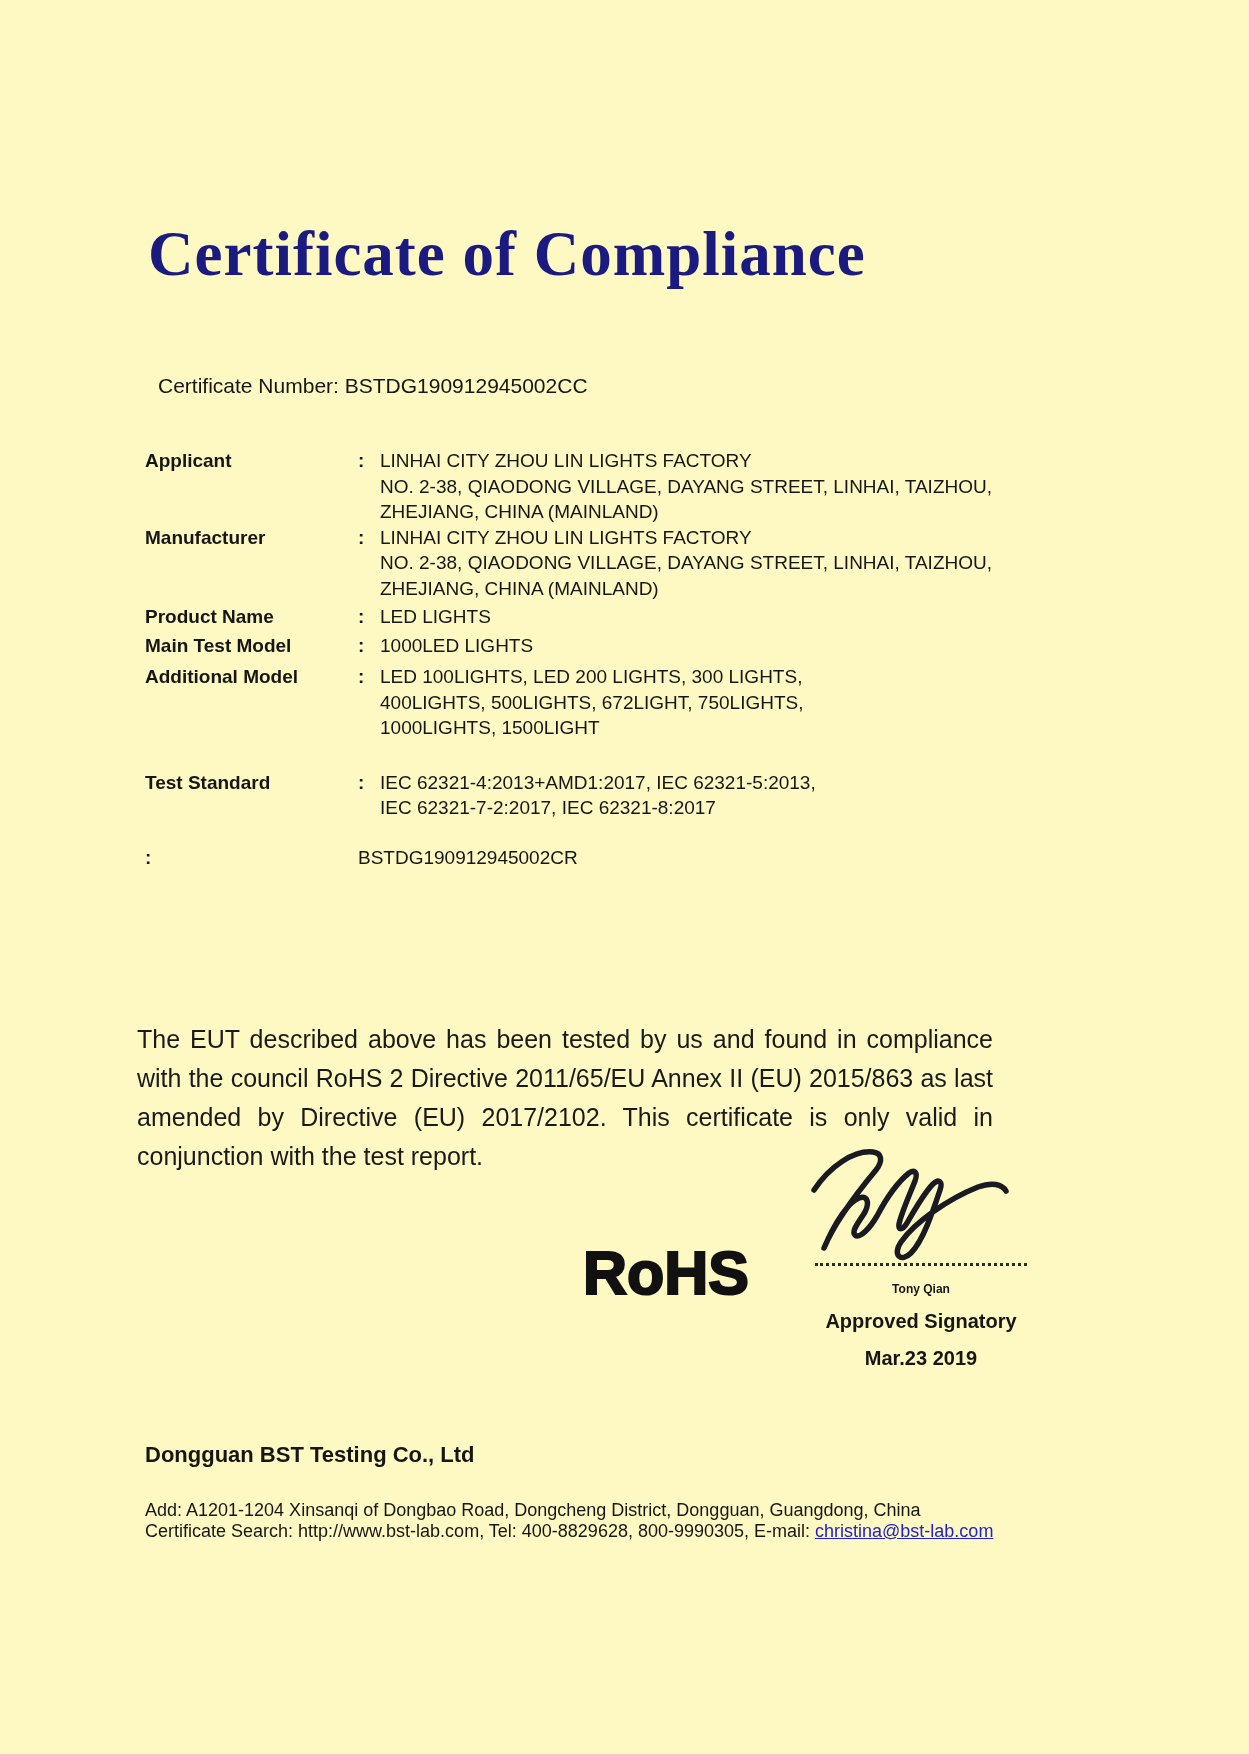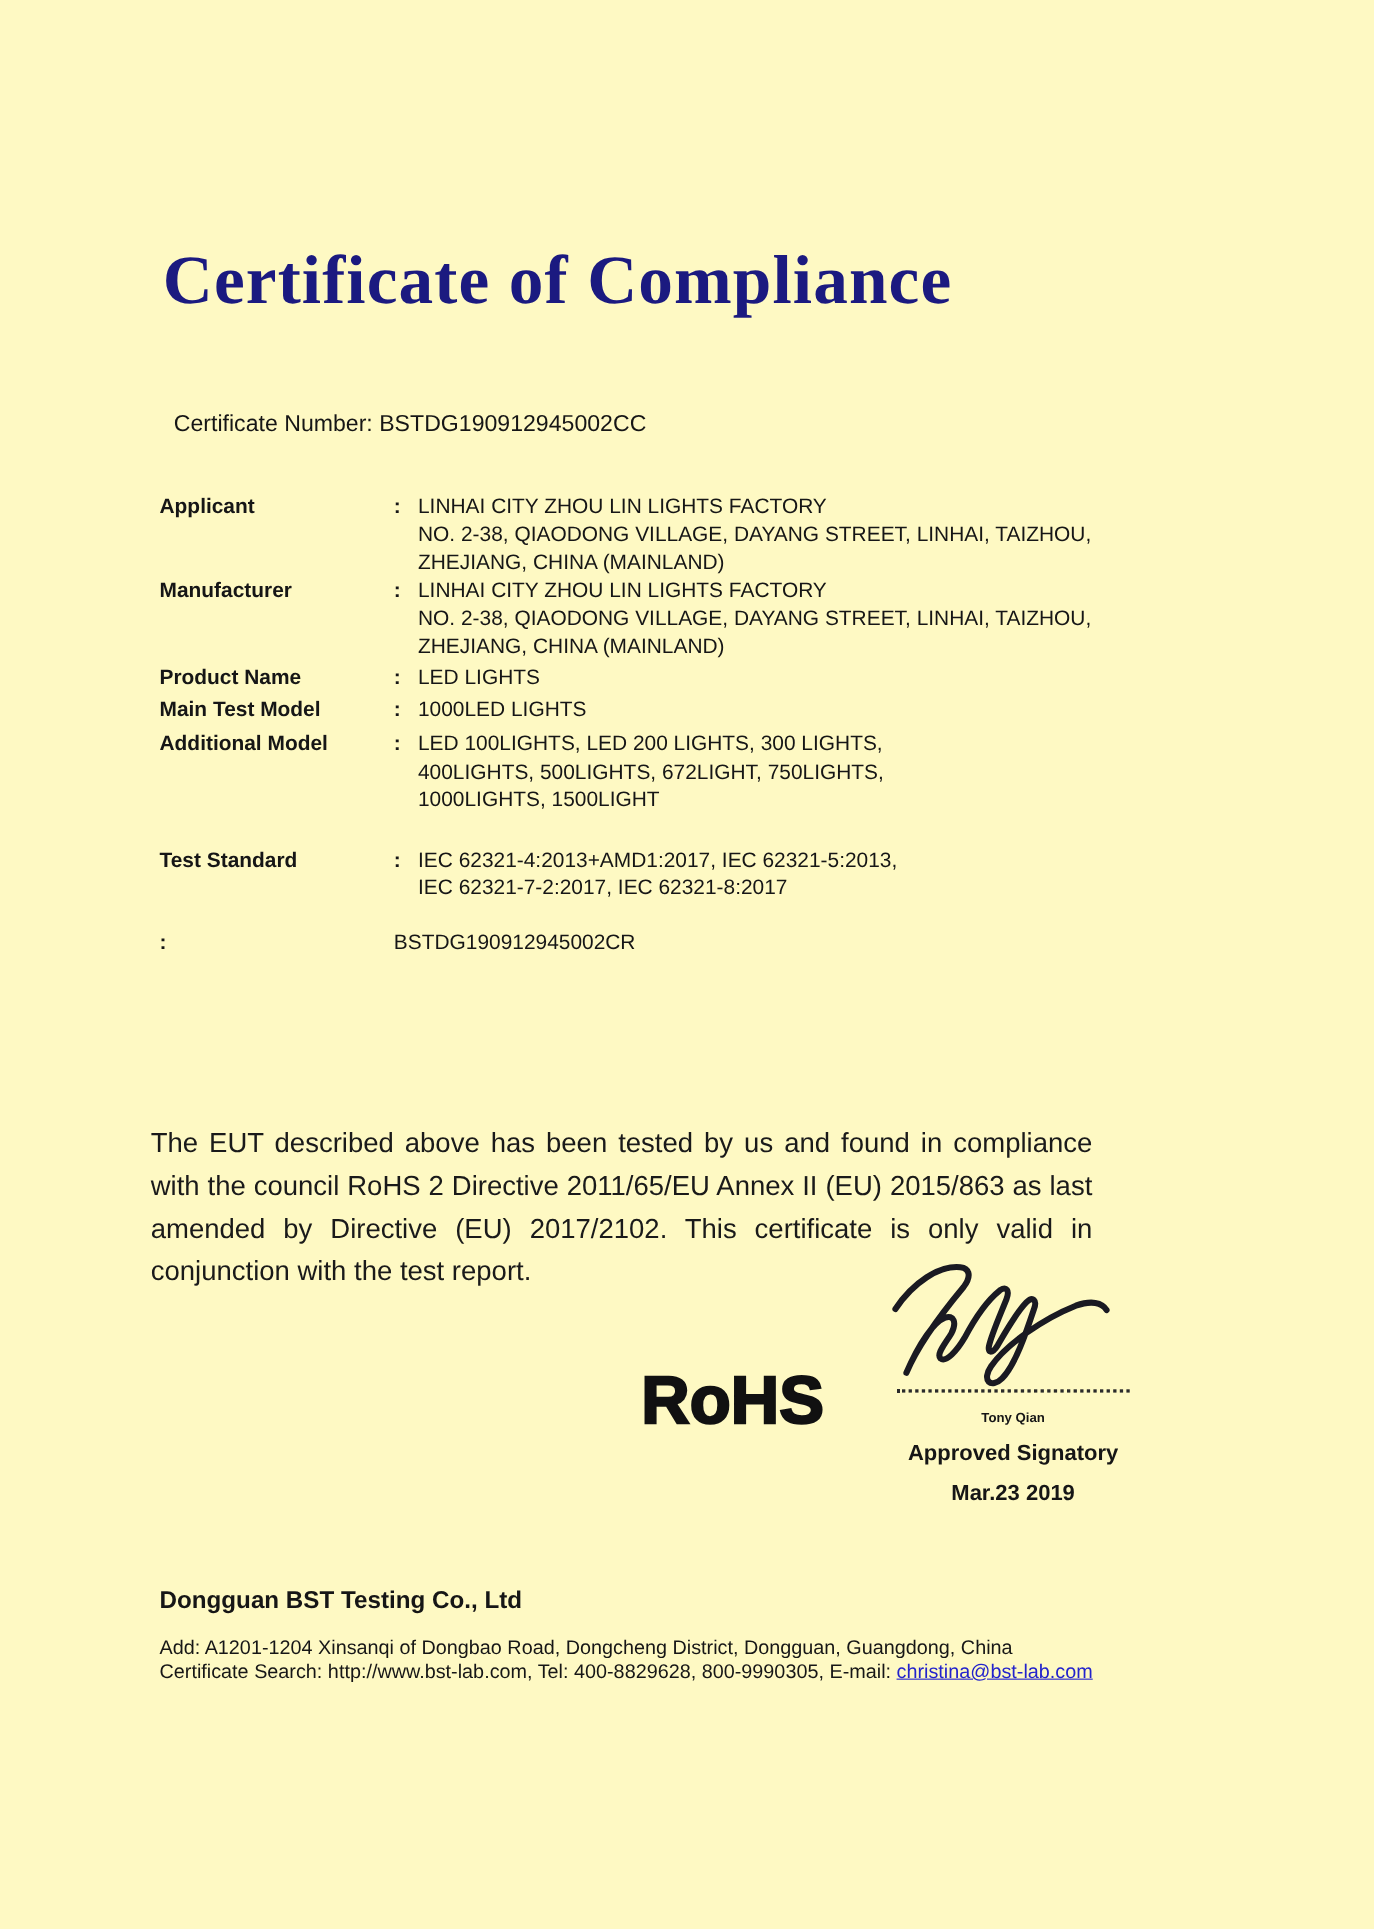--- a/index.html
+++ b/index.html
@@ -109,21 +109,21 @@
     border-bottom: 3px dotted #2a2a2a;
     height: 14px;
   }
   .sig-name { margin-top: 16px; font-size: 12px; font-weight: bold; color: #161616; }
   .sig-role { margin-top: 14px; font-size: 20px; font-weight: bold; color: #161616; }
   .sig-date { margin-top: 14px; font-size: 20px; font-weight: bold; color: #161616; }
 
   
   .footer { position: absolute; left: 145px; top: 1442px; width: 960px; color: #161616; }
   .f-company { font-size: 22px; font-weight: bold; }
-  .f-address { margin-top: 20px; font-size: 18px; }
+  .f-address { margin-top: 32px; font-size: 18px; }
   .f-search  { font-size: 18px; }
   .f-search a { color: #2222cc; text-decoration: underline; }
 </style>
 </head>
 <body>
 
 <div class="page">
 
   <div class="title">Certificate of Compliance</div>
 

